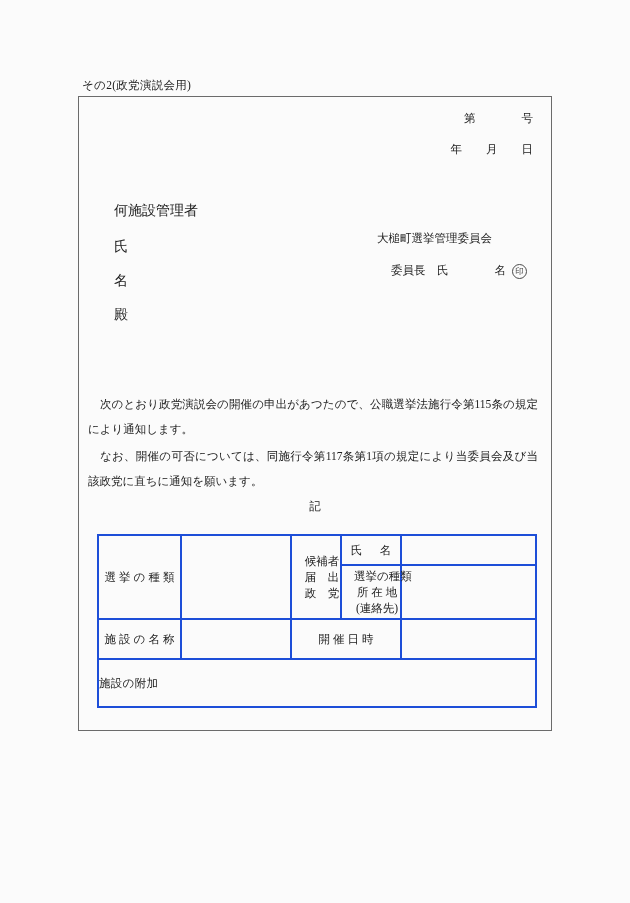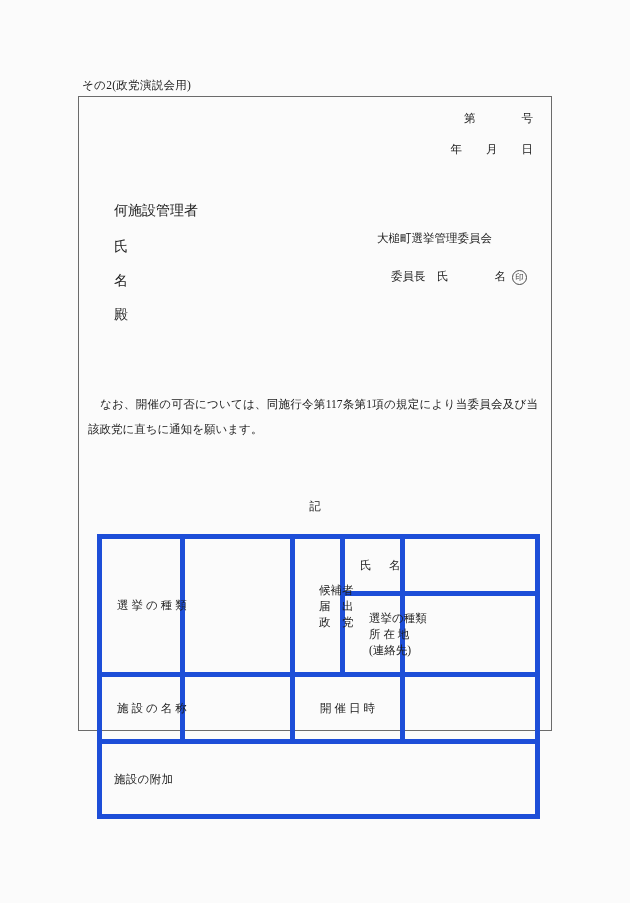--- a/index.html
+++ b/index.html
@@ -76,21 +76,21 @@
 
   
   .issuer {
     position: absolute;
     left: 298px;
     top: 134px;
     font-size: 11.5px;
   }
   .issuer-org { white-space: nowrap; }
   .issuer-chair {
-    margin-top: 23px;
+    margin-top: 17px;
     padding-left: 14px;
     white-space: pre;
     display: flex;
     align-items: center;
   }
   .issuer-chair .gap-chair { display: inline-block; width: 46px; }
   .seal {
     display: inline-block;
     width: 13px;
     height: 13px;
@@ -147,22 +147,22 @@
   .form-table {
     position: absolute;
     left: 18px;
     top: 437px;
     width: 438px;
     border-collapse: collapse;
     table-layout: fixed;
     font-size: 11.5px;
   }
   .form-table td {
-    border: 5px solid #1d4ed8;
-    padding: 12px;
+    border: 2px solid #1d4ed8;
+    padding: 0;
     vertical-align: middle;
     background: transparent;
   }
 
   .lbl {
     text-align: center;
     letter-spacing: 3px;
     text-indent: 3px;
     white-space: nowrap;
   }
@@ -221,20 +221,21 @@
         <span>　</span>
         <span>氏</span>
         <span class="gap-chair"></span>
         <span>名</span>
         <span class="seal">印</span>
       </div>
     </div>
 
 
     <div class="body-text">
+      <p>次のとおり政党演説会の開催の申出があつたので、公職選挙法施行令第115条の規定により通知します。</p>
       <p>なお、開催の可否については、同施行令第117条第1項の規定により当委員会及び当該政党に直ちに通知を願います。</p>
     </div>
 
     <div class="ki-mark">記</div>
 
     <table class="form-table">
       <colgroup>
         <col style="width:83px">
         <col style="width:110px">
         <col style="width:50px">

